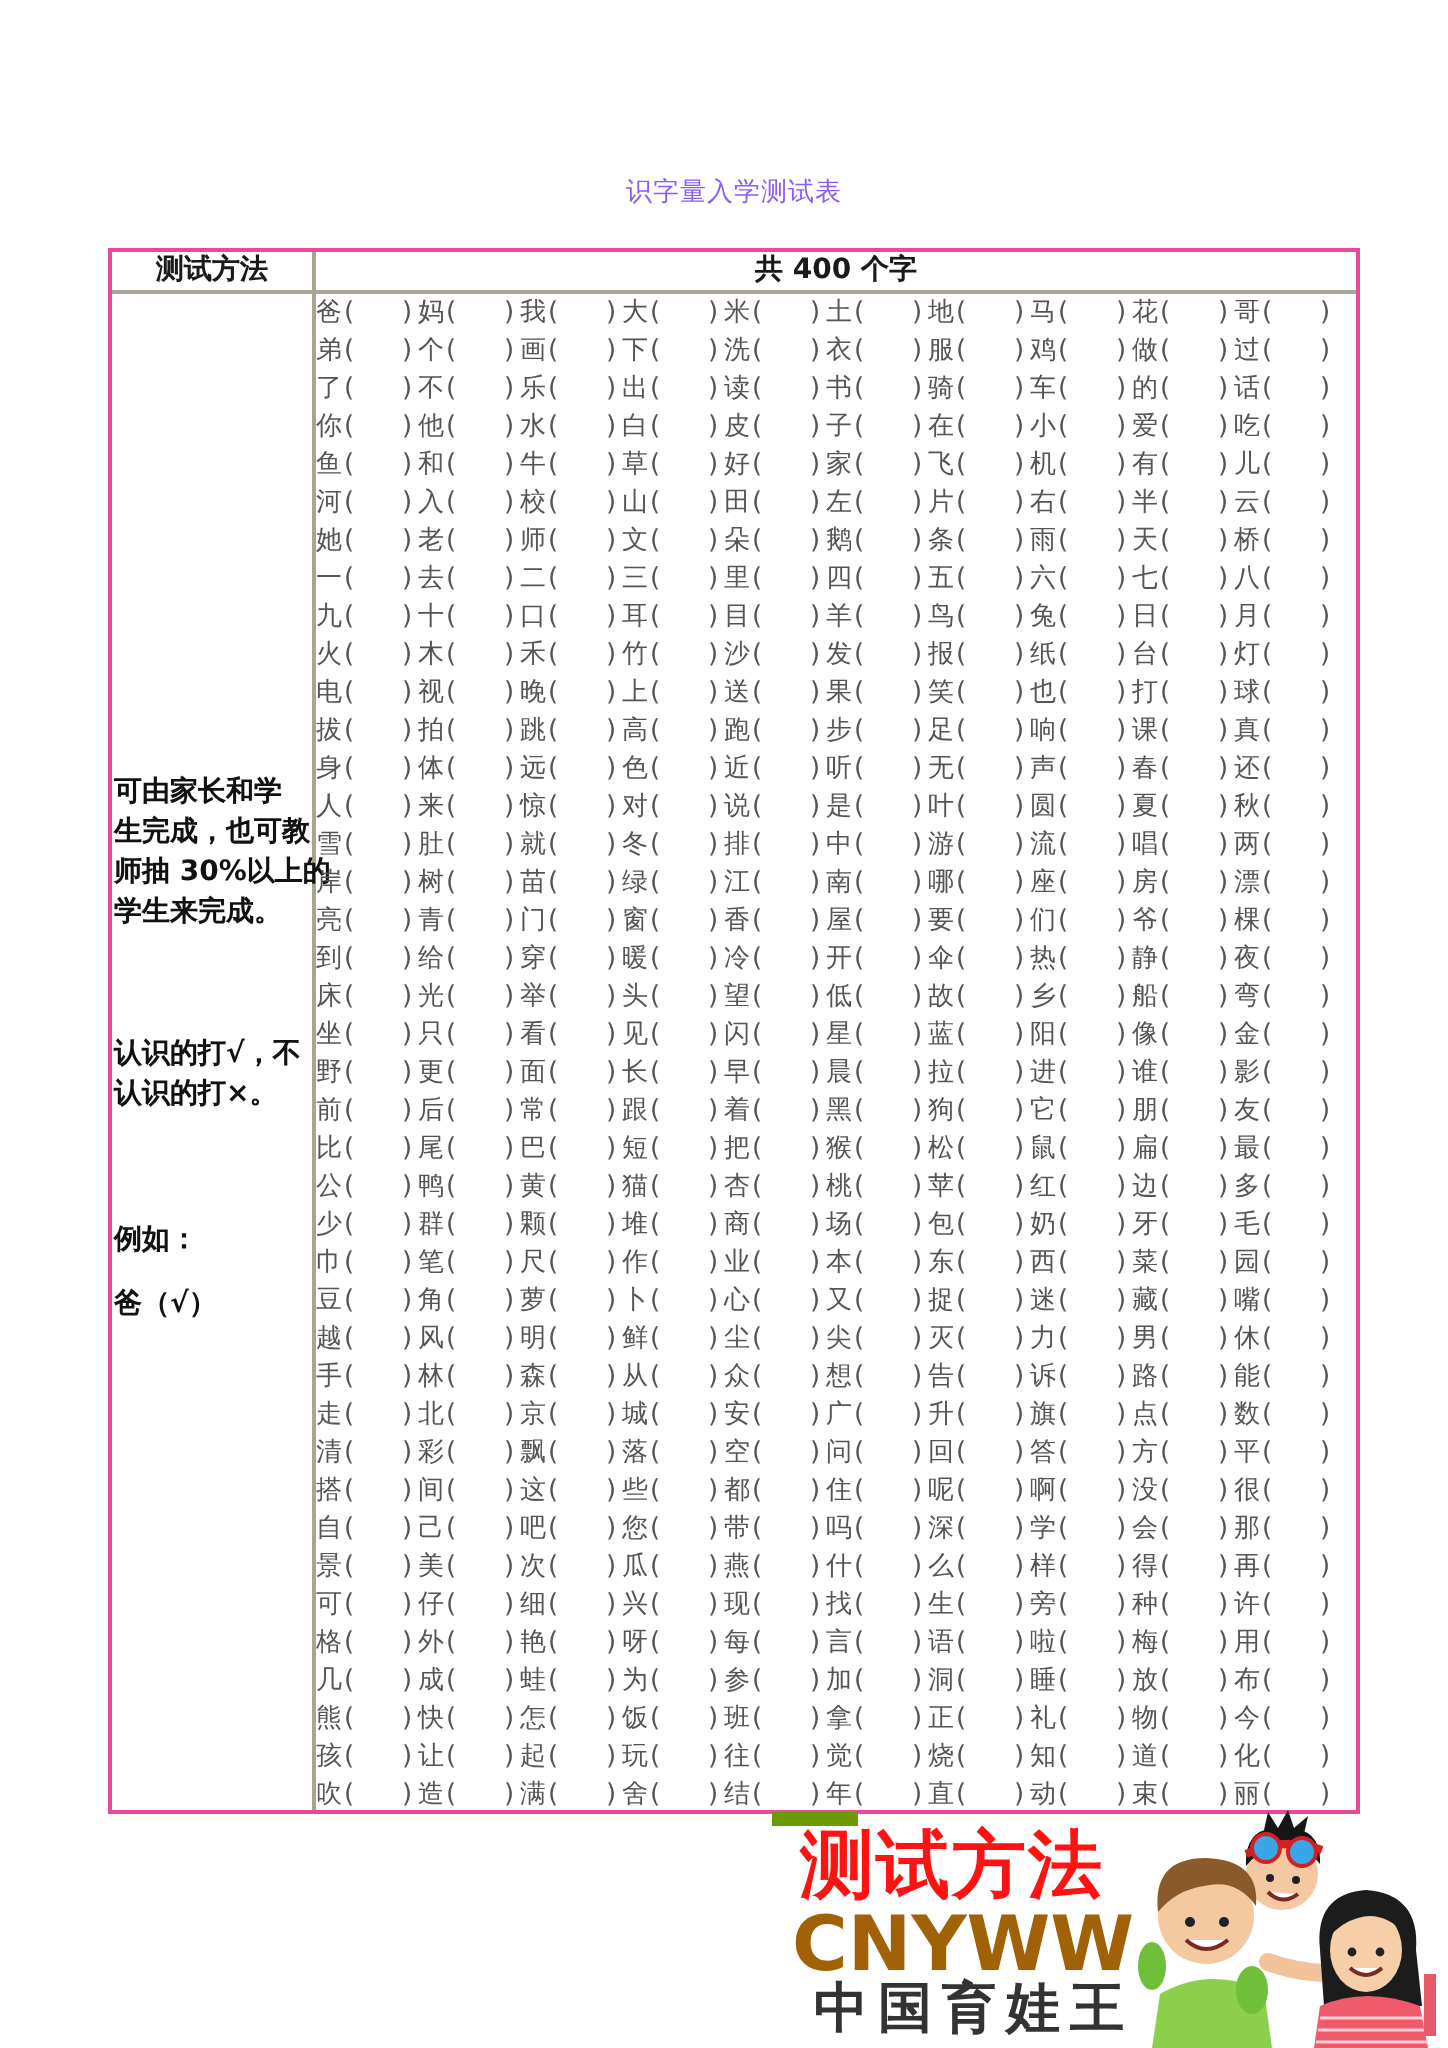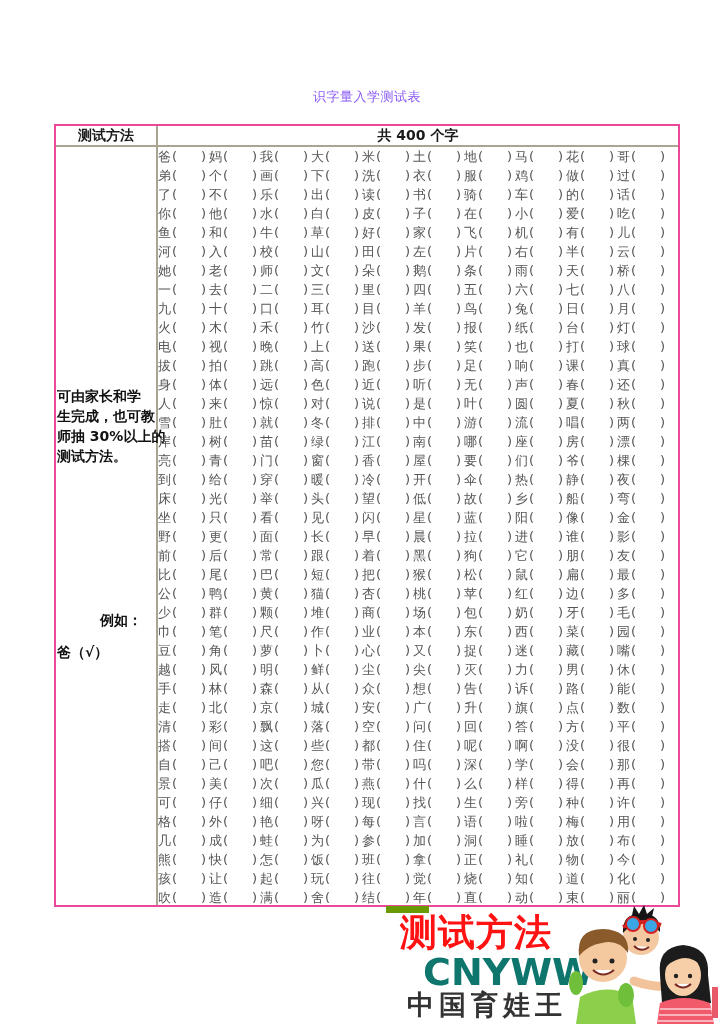--- a/index.html
+++ b/index.html
@@ -27,57 +27,61 @@
   .hdr-right { left: 102px; right: 0; }
   .method-col { position: absolute; left: 0; top: 21px; width: 100px; bottom: 0; }
   .note {
     position: absolute; left: 1px; width: 84px;
     font-size: 14px; line-height: 20px; font-weight: bold; color: #111;
     white-space: nowrap;
   }
   .note .line { display: block; height: 20px; }
   .p1 { top: 239px; }
   .p2 { top: 370px; }
-  .p3 { top: 463px; padding-left: 43px; }
+  .p3 { top: 463px; }
   .p4 { top: 495px; }
   .rows {
     position: absolute; left: 102px; top: 21px; right: 0; bottom: 0; overflow: hidden;
   }
   .row { display: flex; height: 19px; line-height: 19px; font-size: 13px; color: #555; }
   .cell { display: flex; width: 51px; flex: 0 0 51px; box-sizing: border-box; padding-right: 3px; }
   .cell .ch { width: 14px; text-align: left; }
   .cell .po { width: 6px; text-align: left; }
   .cell .blank { flex: 1 1 auto; }
   .cell .pc { width: 5px; text-align: right; }
 
   .green-bar { position: absolute; left: 386px; top: 906px; width: 43px; height: 7px; background: #6a9a06; }
   .wm { position: absolute; font-weight: bold; white-space: nowrap; }
   .wm1 { left: 400px; top: 912px; font-size: 37px; line-height: 42px; color: #ff1212; letter-spacing: 1px; }
-  .wm2 { left: 396px; top: 952px; font-size: 38px; line-height: 40px; color: #0f766e; letter-spacing: 0px; margin-left: 27px; }
+  .wm2 { left: 396px; top: 952px; font-size: 38px; line-height: 40px; color: #a16207; letter-spacing: 0px; }
   .wm3 { left: 407px; top: 992px; font-size: 27px; line-height: 26px; color: #333; letter-spacing: 5px; }
   .family { position: absolute; left: 562px; top: 903px; width: 162px; height: 121px; }
 </style>
 </head>
 <body>
 
 <div class="doc-title">识字量入学测试表</div>
 
 <div class="table">
   <div class="vdiv"></div>
   <div class="hdiv"></div>
 
   <div class="hdr hdr-left">测试方法</div>
   <div class="hdr hdr-right">共 400 个字</div>
 
   <div class="method-col">
     <div class="note p1">
       <span class="line">可由家长和学</span>
       <span class="line">生完成，也可教</span>
       <span class="line">师抽 30%以上的</span>
-      <span class="line">测试方法。</span>
+      <span class="line">学生来完成。</span>
+    </div>
+    <div class="note p2">
+      <span class="line">认识的打√，不</span>
+      <span class="line">认识的打×。</span>
     </div>
     <div class="note p3">例如：</div>
     <div class="note p4">爸（√）</div>
   </div>
 
   <div class="rows" id="char-rows">
       <div class="row">
         <span class="cell">
           <span class="ch">爸</span>
           <span class="po">(</span>

